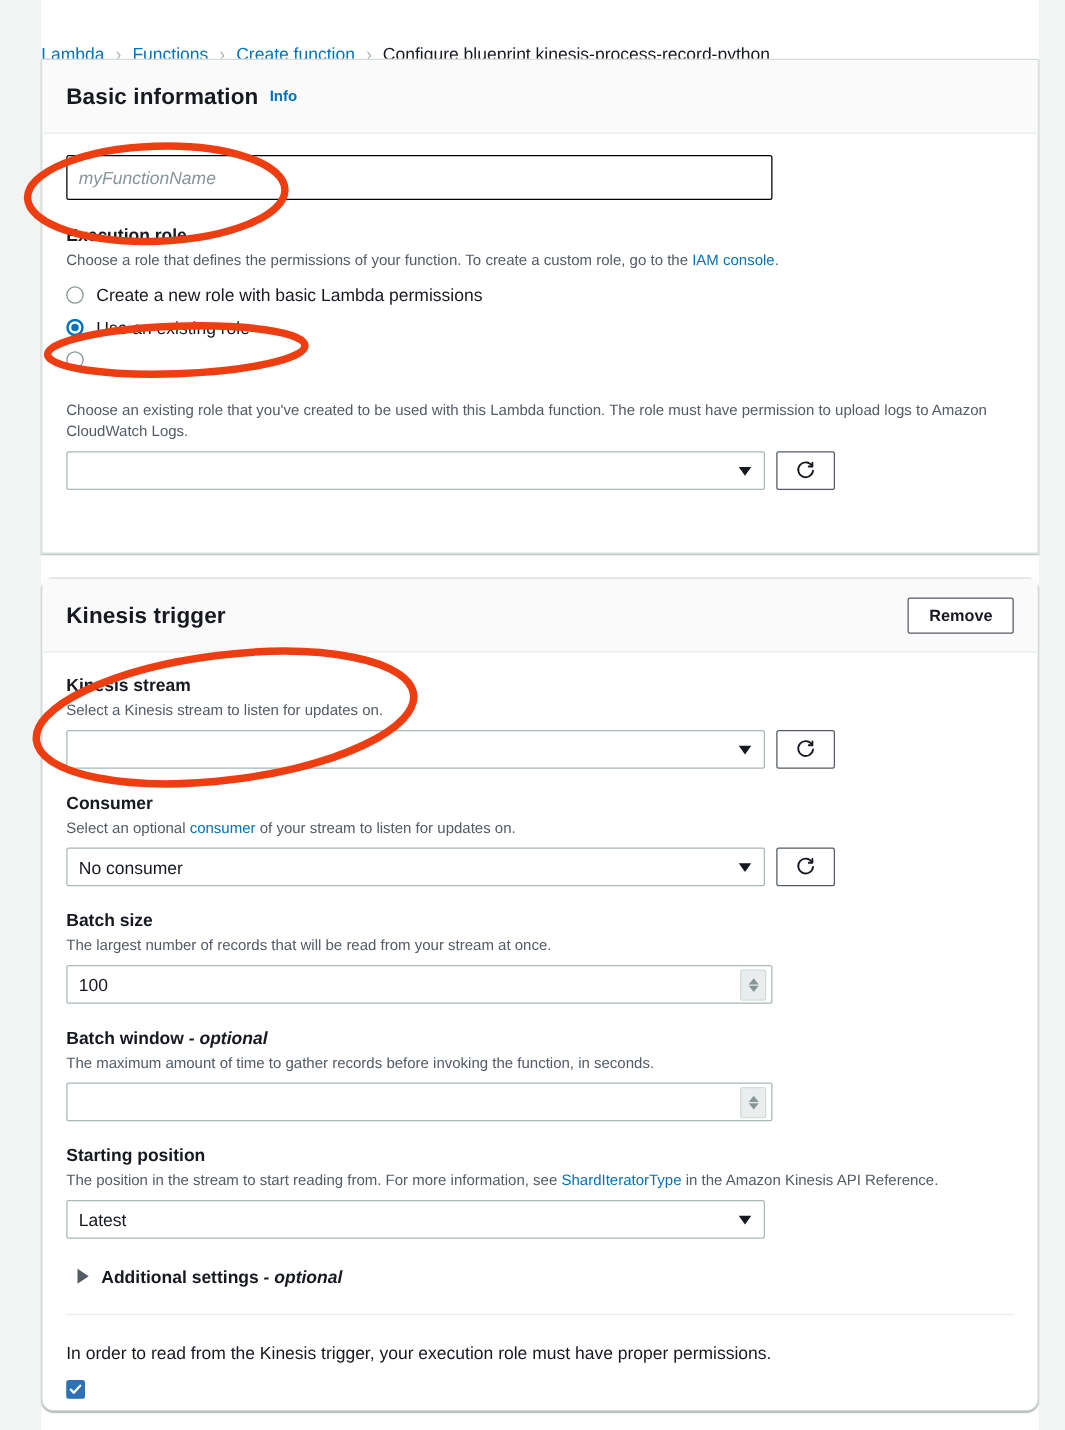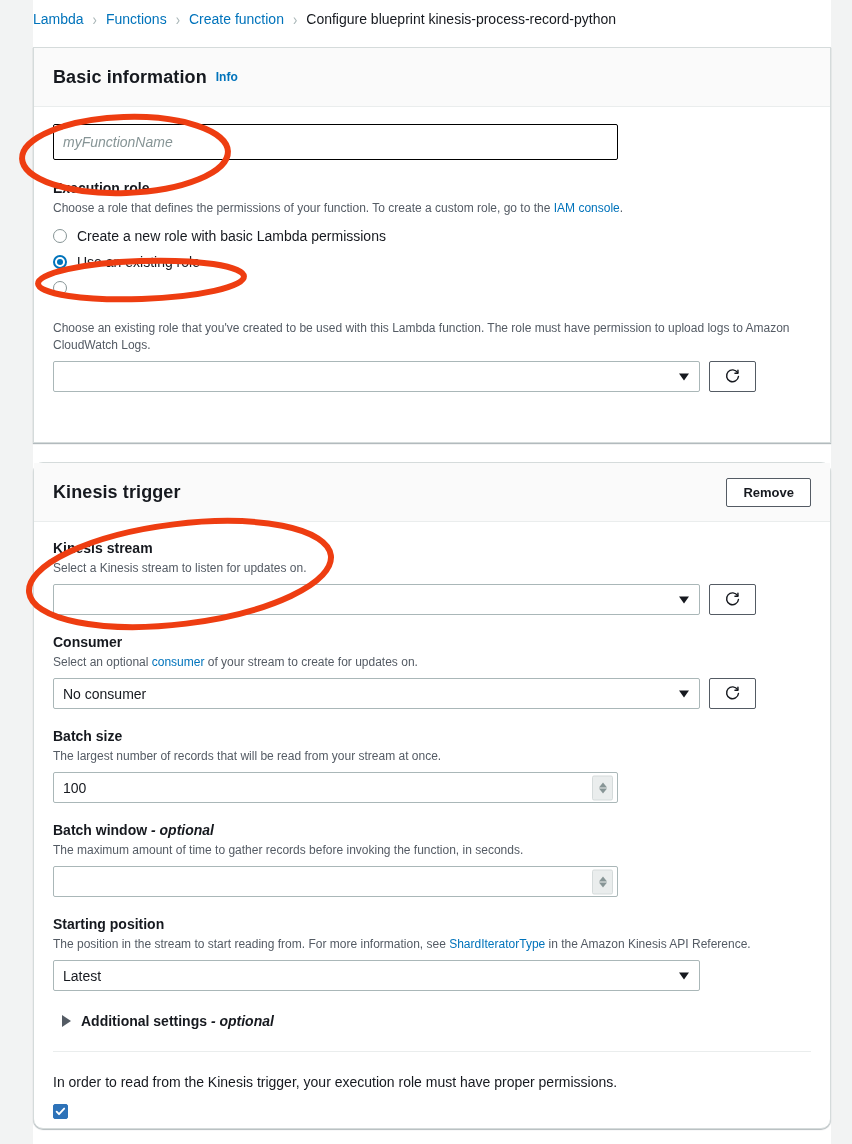--- a/index.html
+++ b/index.html
@@ -30,21 +30,21 @@
     width: 33px;
     background: #f2f3f3;
   }
   .gutter.left  { left: 0; }
   .gutter.right { right: 0; width: 21px; }
 
   
   #breadcrumb {
     position: absolute;
     left: 33px;
-    top: 3px;
+    top: 27px;
     height: 32px;
     display: flex;
     align-items: center;
     font-size: 14px;
     white-space: nowrap;
     justify-content: space-between;
   }
   #breadcrumb .crumb-link {
     color: #0073bb;
     text-decoration: none;
@@ -156,21 +156,21 @@
     outline: none;
   }
   .text-input::placeholder {
     color: #879596;
     font-style: italic;
   }
 
   .select-box {
     position: relative;
     box-sizing: border-box;
-    width: 647px;
+    width: 559px;
     height: 31px;
     border: 1px solid #aab7b8;
     border-radius: 2px;
     background: #ffffff;
     display: flex;
     align-items: center;
     padding: 0 9px;
     font-size: 14px;
     color: #16191f;
     cursor: pointer;
@@ -430,21 +430,21 @@
               <path d="M16 5.5 A7 7 0 1 0 17 10" fill="none" stroke="#16191f" stroke-width="1.7" stroke-linecap="round"></path>
               <path d="M16.4 2.6 L16.4 6.1 L12.9 6.1" fill="none" stroke="#16191f" stroke-width="1.7" stroke-linecap="round" stroke-linejoin="round"></path>
             </svg>
           </div>
         </div>
       </div>
 
       <div style="margin-top:18px;">
         <div class="field-label">Consumer</div>
         <div class="field-desc">
-          <span>Select an optional </span><a class="inline-link">consumer</a><span> of your stream to create for updates on.</span>
+          <span>Select an optional </span><a class="inline-link">consumer</a><span> of your stream to listen for updates on.</span>
         </div>
         <div class="row" style="margin-top:7px;">
           <div class="select-box">
             <span>No consumer</span>
             <span class="select-caret"></span>
           </div>
           <div class="refresh-btn">
             <svg width="17" height="17" viewBox="0 0 20 20">
               <path d="M16 5.5 A7 7 0 1 0 17 10" fill="none" stroke="#16191f" stroke-width="1.7" stroke-linecap="round"></path>
               <path d="M16.4 2.6 L16.4 6.1 L12.9 6.1" fill="none" stroke="#16191f" stroke-width="1.7" stroke-linecap="round" stroke-linejoin="round"></path>

